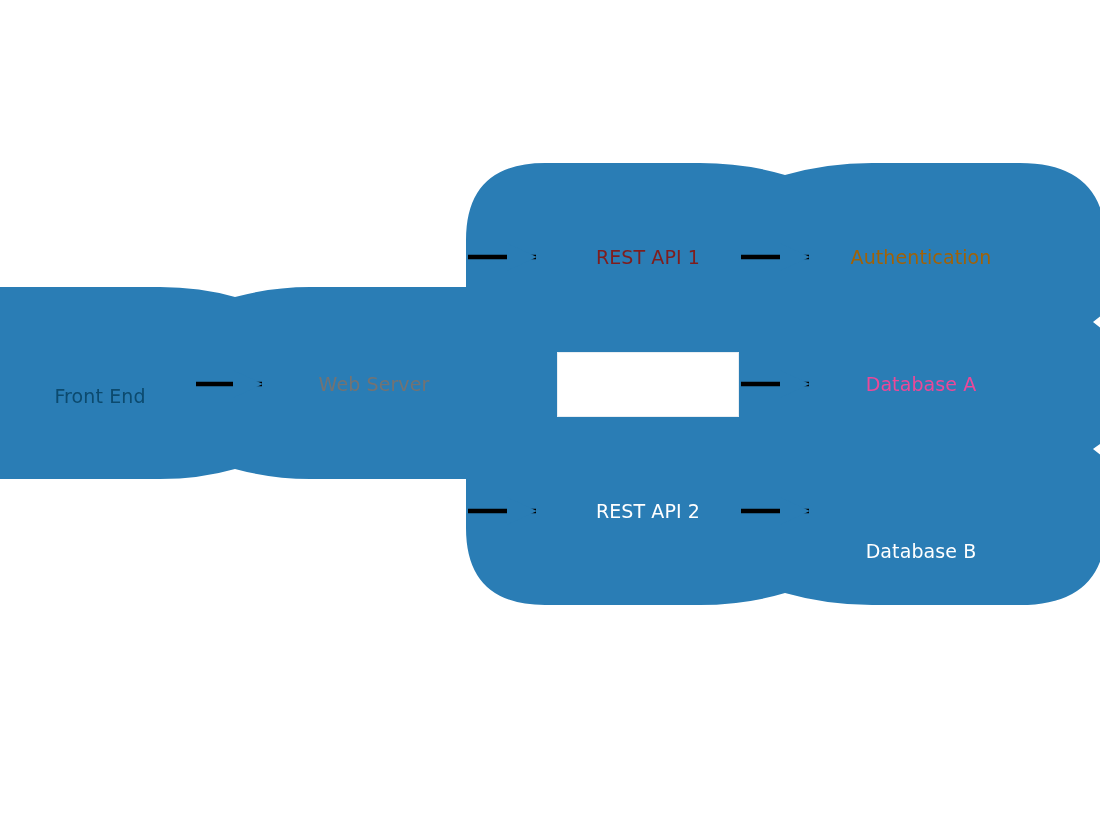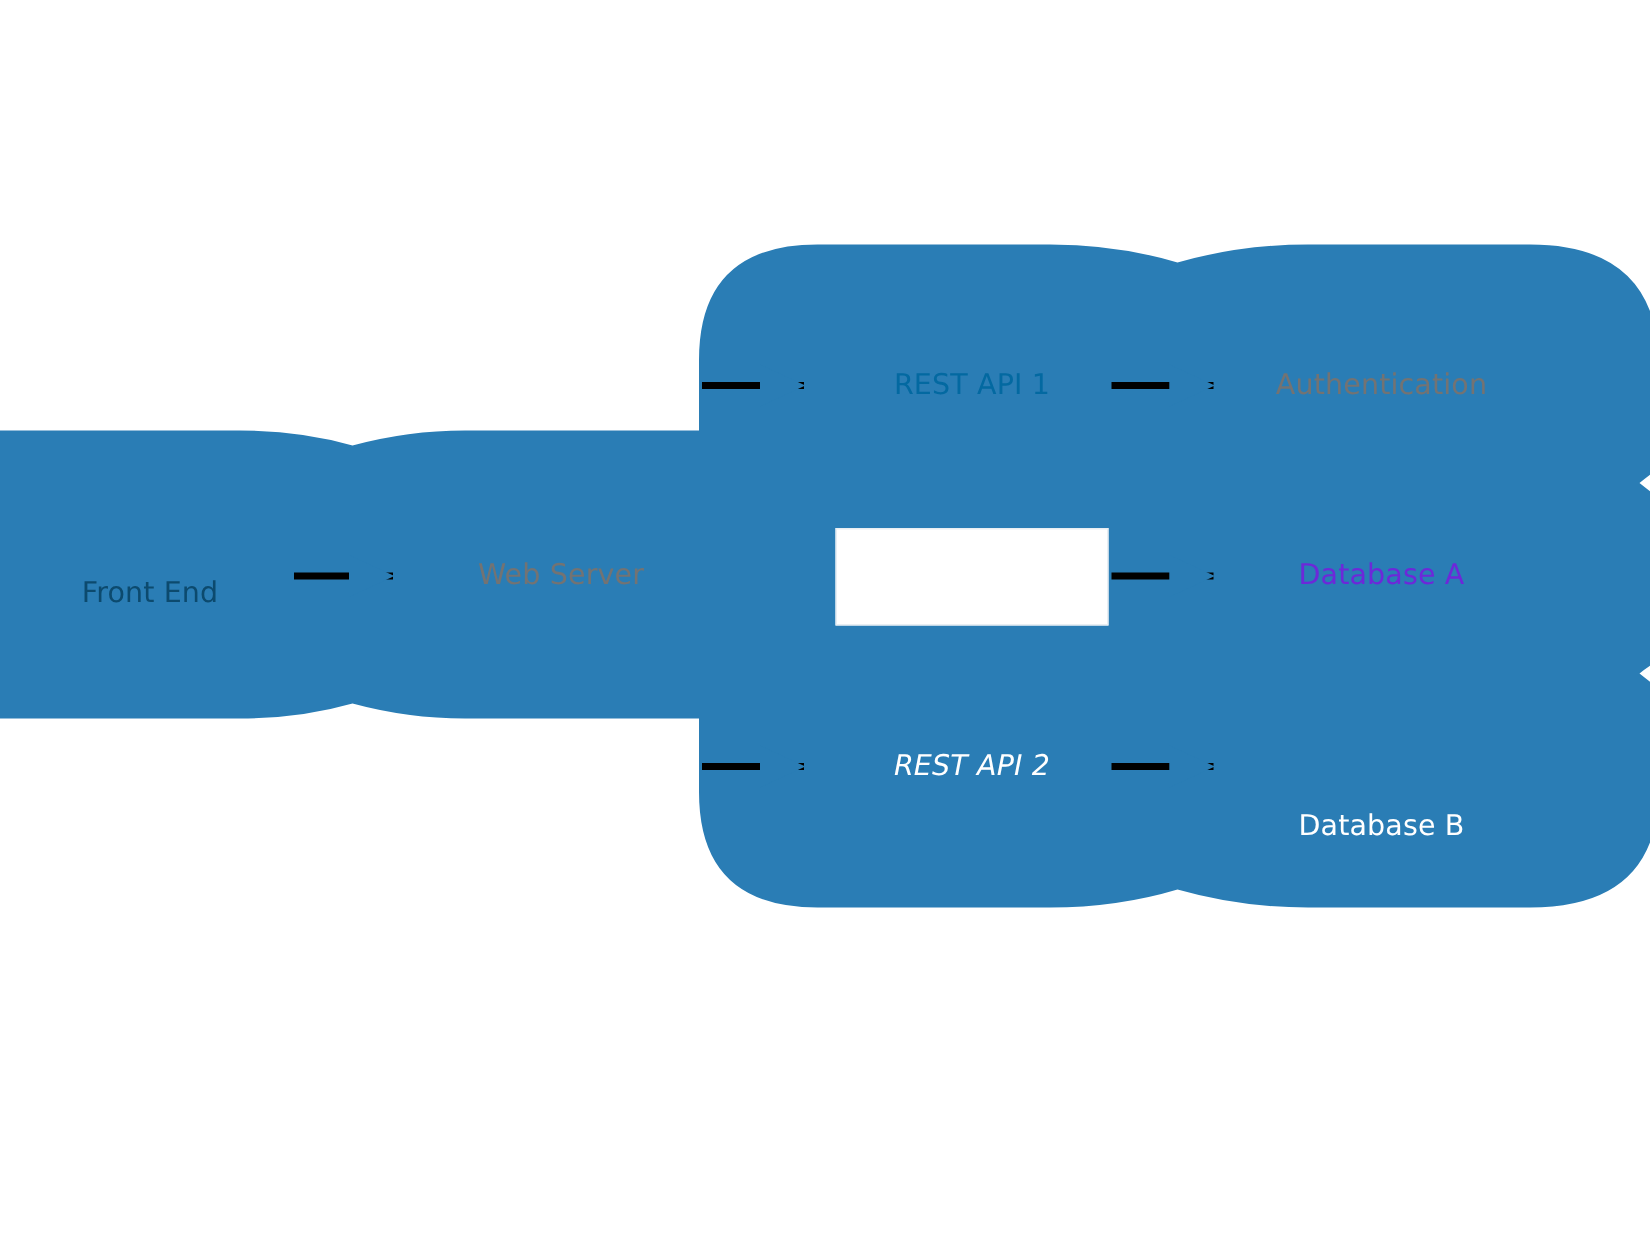--- a/index.html
+++ b/index.html
@@ -112,20 +112,20 @@
         <line x1="741" y1="257" x2="809" y2="257"></line>
         <line x1="741" y1="384" x2="809" y2="384"></line>
         <line x1="468" y1="511" x2="536" y2="511"></line>
         <line x1="741" y1="511" x2="809" y2="511"></line>
       </g>
   </svg>
 
   <div id="labels">
       <div class="node-label" style="left: 100px; top: 396px; color: #0c4a6e;">Front End</div>
       <div class="node-label" style="left: 374px; top: 384px; color: #737373;">Web Server</div>
-      <div class="node-label" style="left: 648px; top: 257px; color: #0369a1;">REST API 1</div>
-      <div class="node-label" style="left: 921px; top: 257px; color: #737373;">Authentication</div>
-      <div class="node-label" style="left: 921px; top: 384px; color: #6d28d9;">Database A</div>
-      <div class="node-label" style="left: 648px; top: 511px; color: rgb(255, 255, 255); font-style: italic;">REST API 2</div>
+      <div class="node-label" style="left: 648px; top: 257px; color: #7f1d1d;">REST API 1</div>
+      <div class="node-label" style="left: 921px; top: 257px; color: #a16207;">Authentication</div>
+      <div class="node-label" style="left: 921px; top: 384px; color: #ec4899;">Database A</div>
+      <div class="node-label" style="left: 648px; top: 511px; color: rgb(255, 255, 255);">REST API 2</div>
       <div class="node-label" style="left: 921px; top: 511px; color: rgb(255, 255, 255); margin-top: 40px;">Database B</div>
     </div>
 
 </div>
 
 </body></html>

